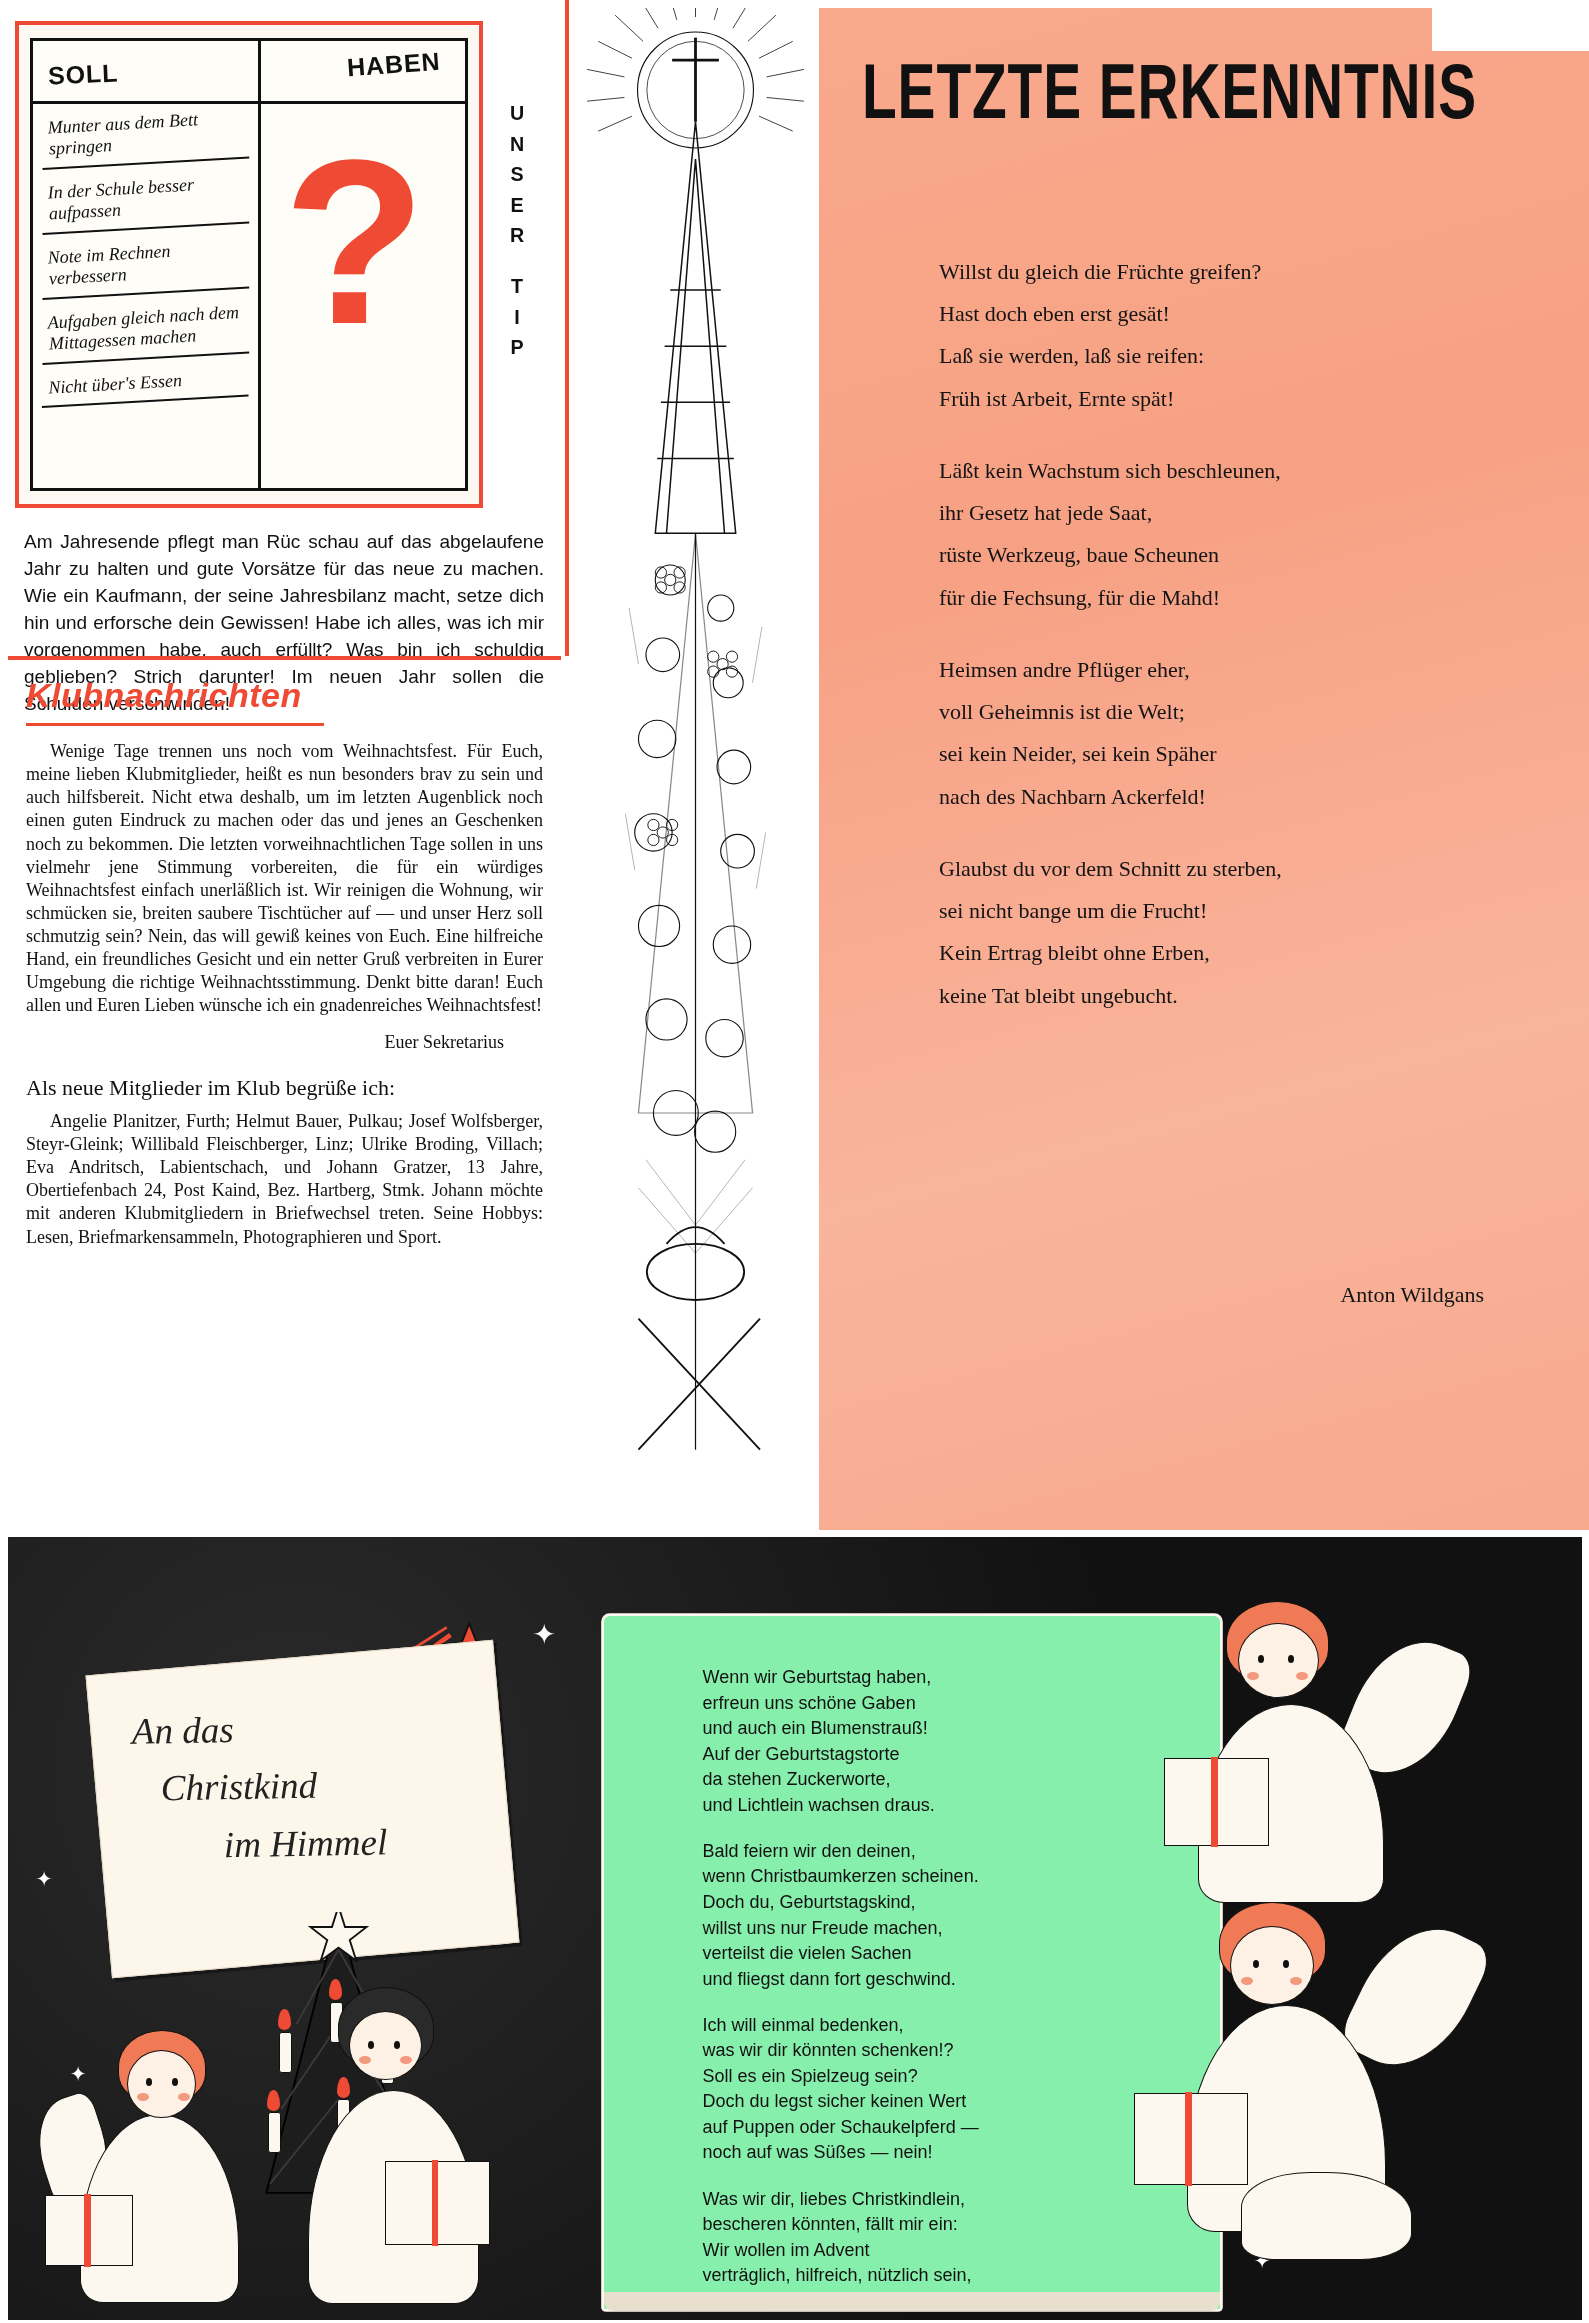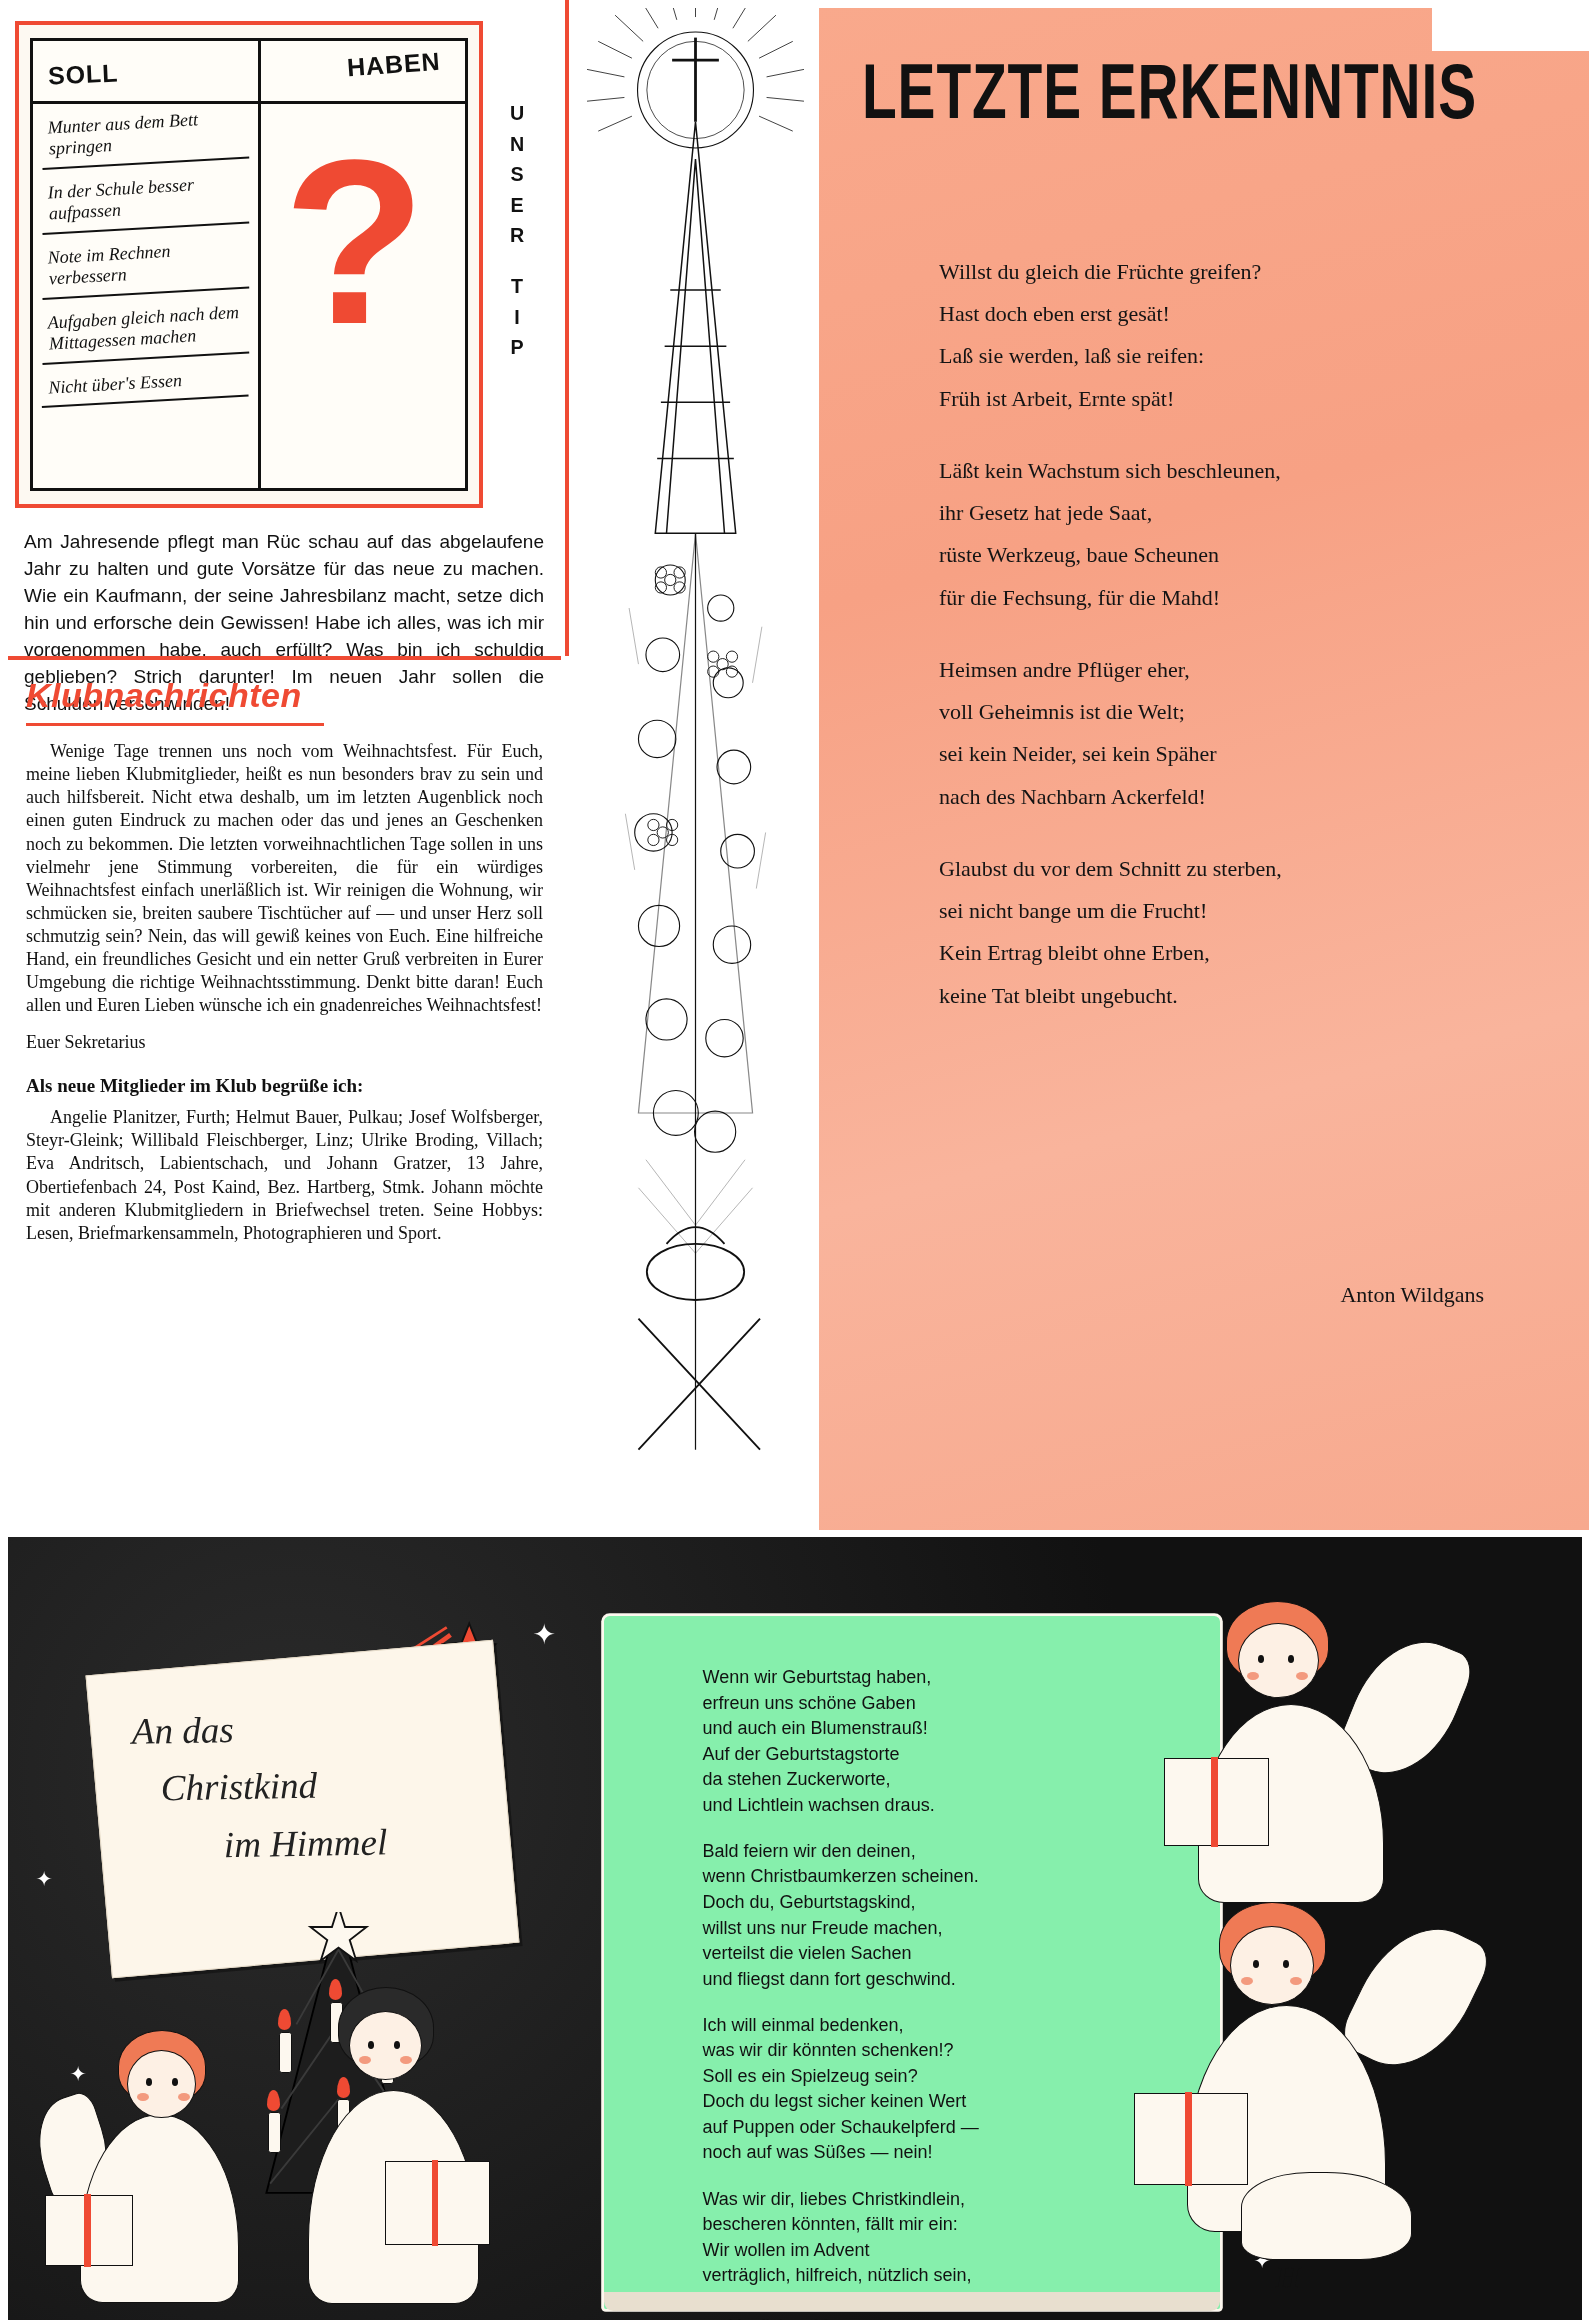--- a/index.html
+++ b/index.html
@@ -181,27 +181,28 @@
     width: 517px;
     font-family: "Liberation Serif", serif;
     font-size: 18px;
     line-height: 1.285;
     text-align: justify;
     color: #111;
   }
   .klub-body p { margin: 0; }
   .klub-body .indent { text-indent: 24px; }
   .sig {
+    text-align: right;
     margin-top: 13px !important;
     padding-right: 39px;
   }
   .members-head {
-    font-weight: 700;
+    font-weight: 400;
     margin-top: 20.6px !important;
-    font-size: 19px;
+    font-size: 22px;
   }
   .members-body {
     margin-top: 7.5px !important;
     text-indent: 24px;
   }
 
   
   .col-mid {
     position: absolute;
     left: 573px;

